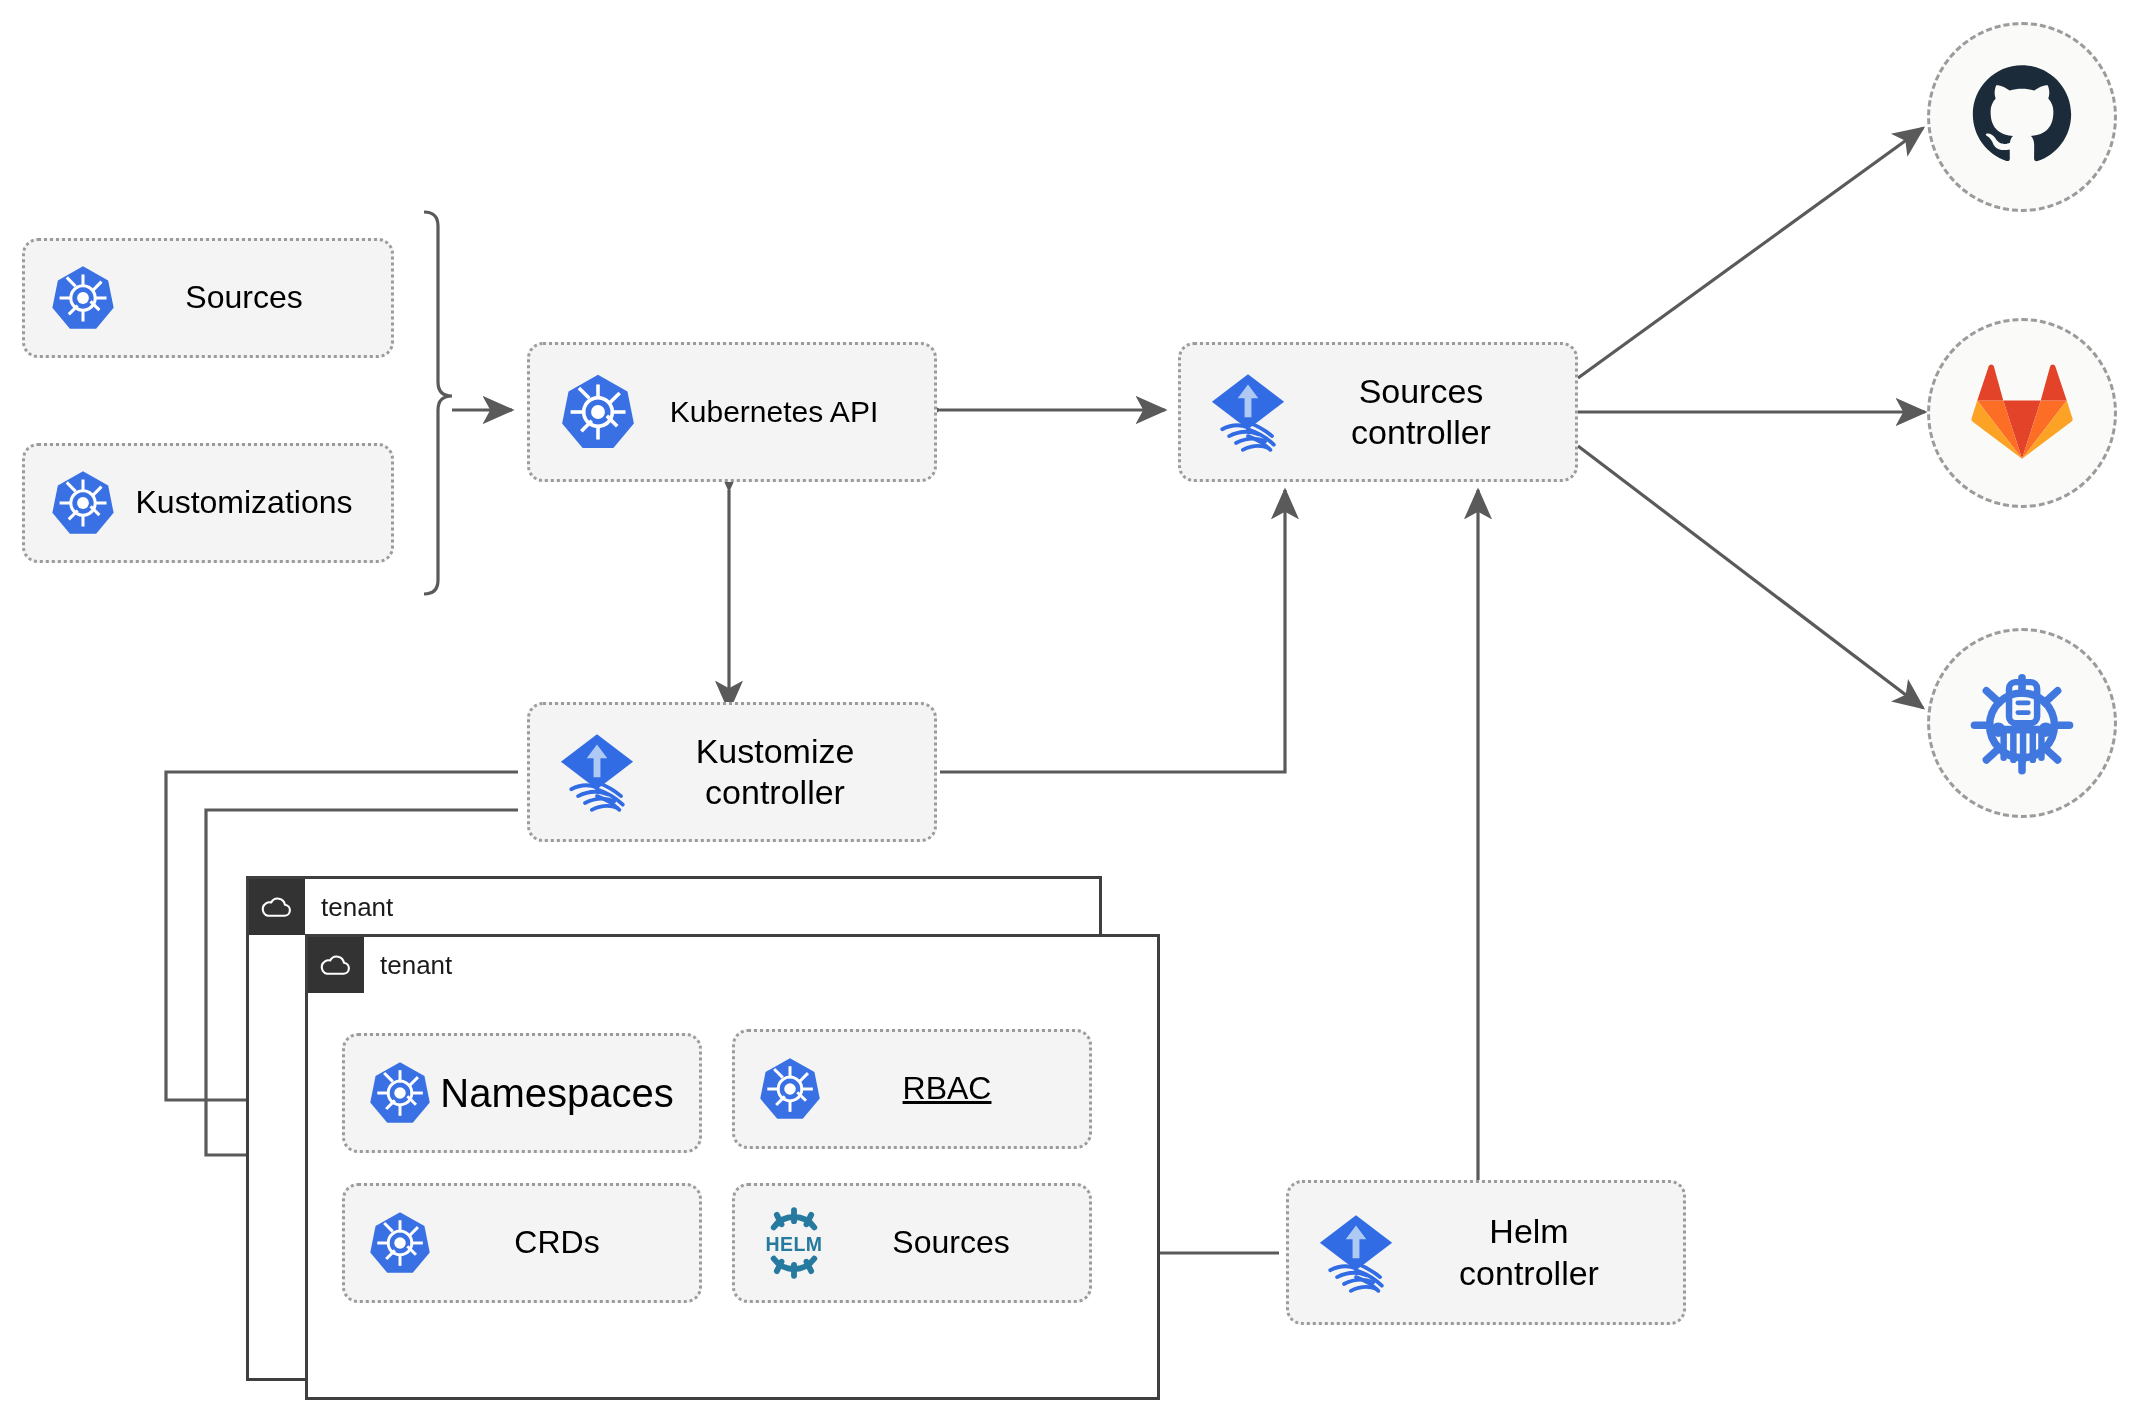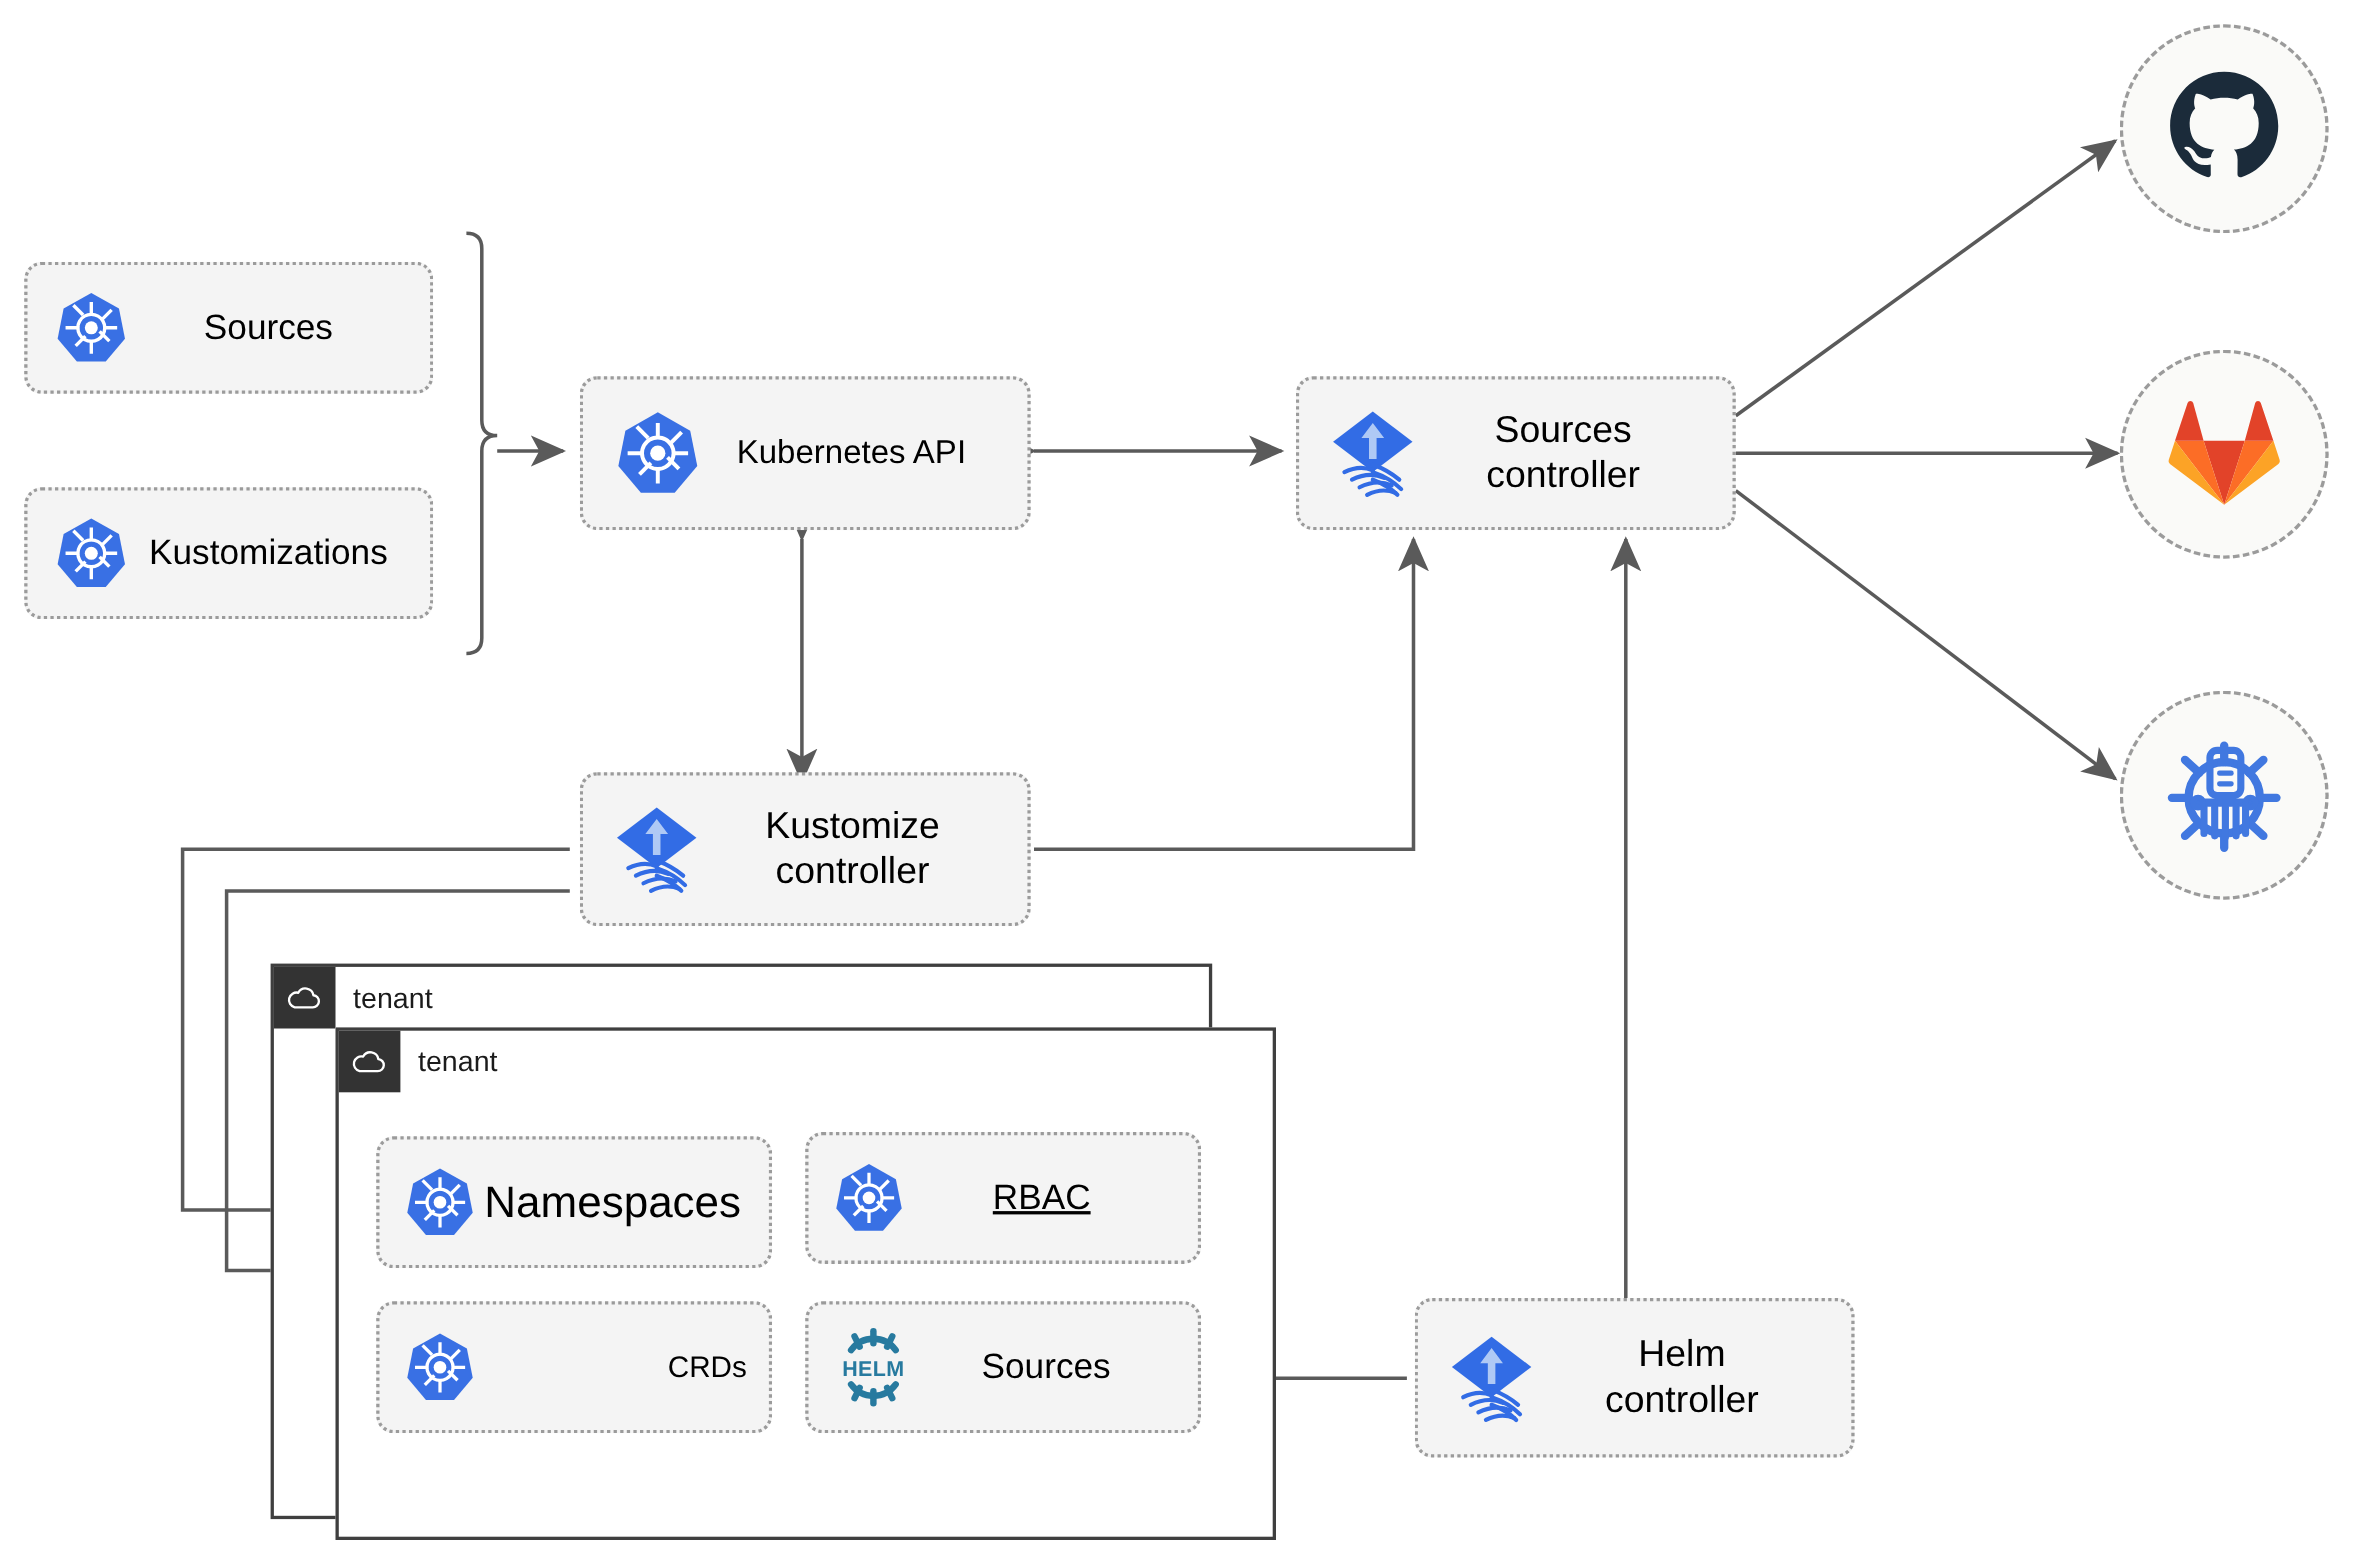--- a/index.html
+++ b/index.html
@@ -344,21 +344,21 @@
             <path d="M10.6,30.6h11.4v2.8H10.6z"></path>
               <path d="M42.1,30.6h11.4v2.8H42.1z"></path>
             <path d="M16.1,14.2l2,-2l8.1,8.1l-2,2z"></path>
               <path d="M37.9,36l2,-2l8.1,8.1l-2,2z"></path>
             <path d="M47.9,16.1l2,2l-8.1,8.1l-2,-2z"></path>
               <path d="M26.1,37.9l2,2l-8.1,8.1l-2,-2z"></path>
             <path d="M32,19.4a12.6,12.6 0 1,0 0.01,0z M32,22.2a9.8,9.8 0 1,1 -0.01,0z"></path>
           </g>
         </svg>
       </span>
-      <span class="lbl" style="font-size:27px;text-align:right;">CRDs</span>
+      <span class="lbl" style="font-size:32px;">CRDs</span>
     </div>
 
     <div class="node" style="left:424px;top:246px;width:360px;height:120px;padding:0 20px;">
       <span class="ic helm-ic" style="width:78px;height:78px;">
         <svg viewBox="0 0 100 100" width="78" height="78">
           <g stroke="#277A9F" stroke-width="7.5" fill="none" stroke-linecap="round">
             <path d="M24 30 a32 32 0 0 1 52 0"></path>
             <path d="M24 70 a32 32 0 0 0 52 0"></path>
             <path d="M50 8 L50 22"></path>
               <path d="M50 78 L50 92"></path>

